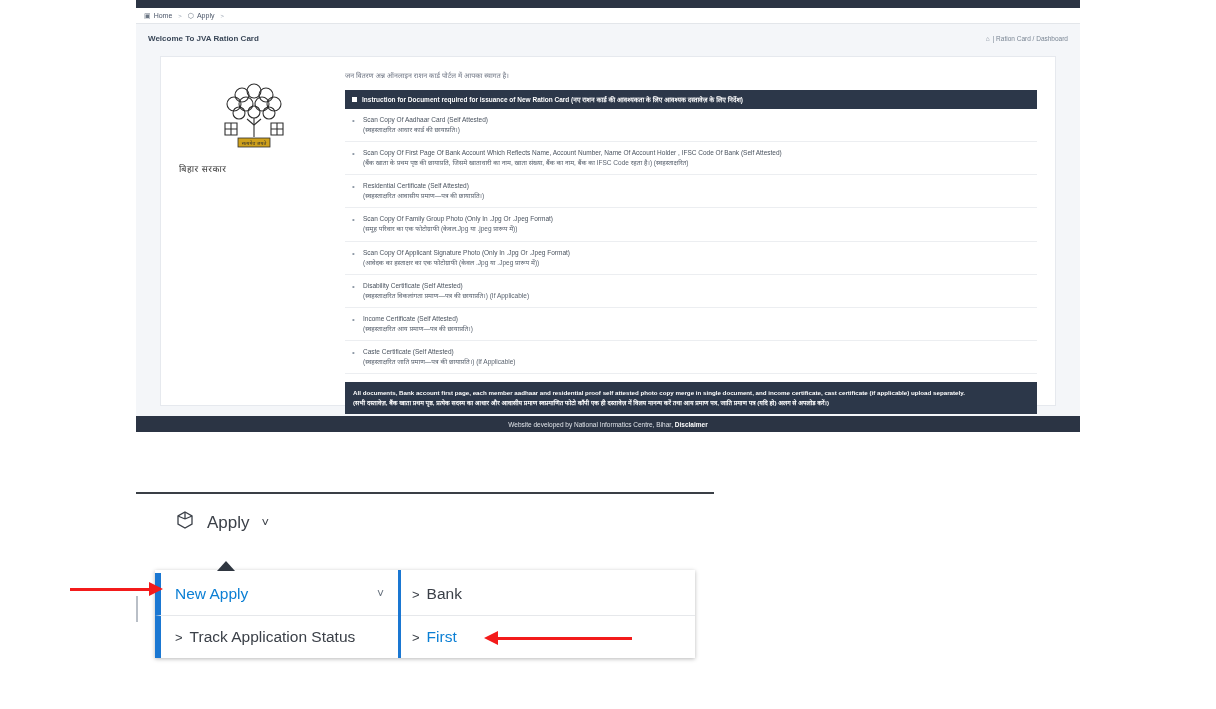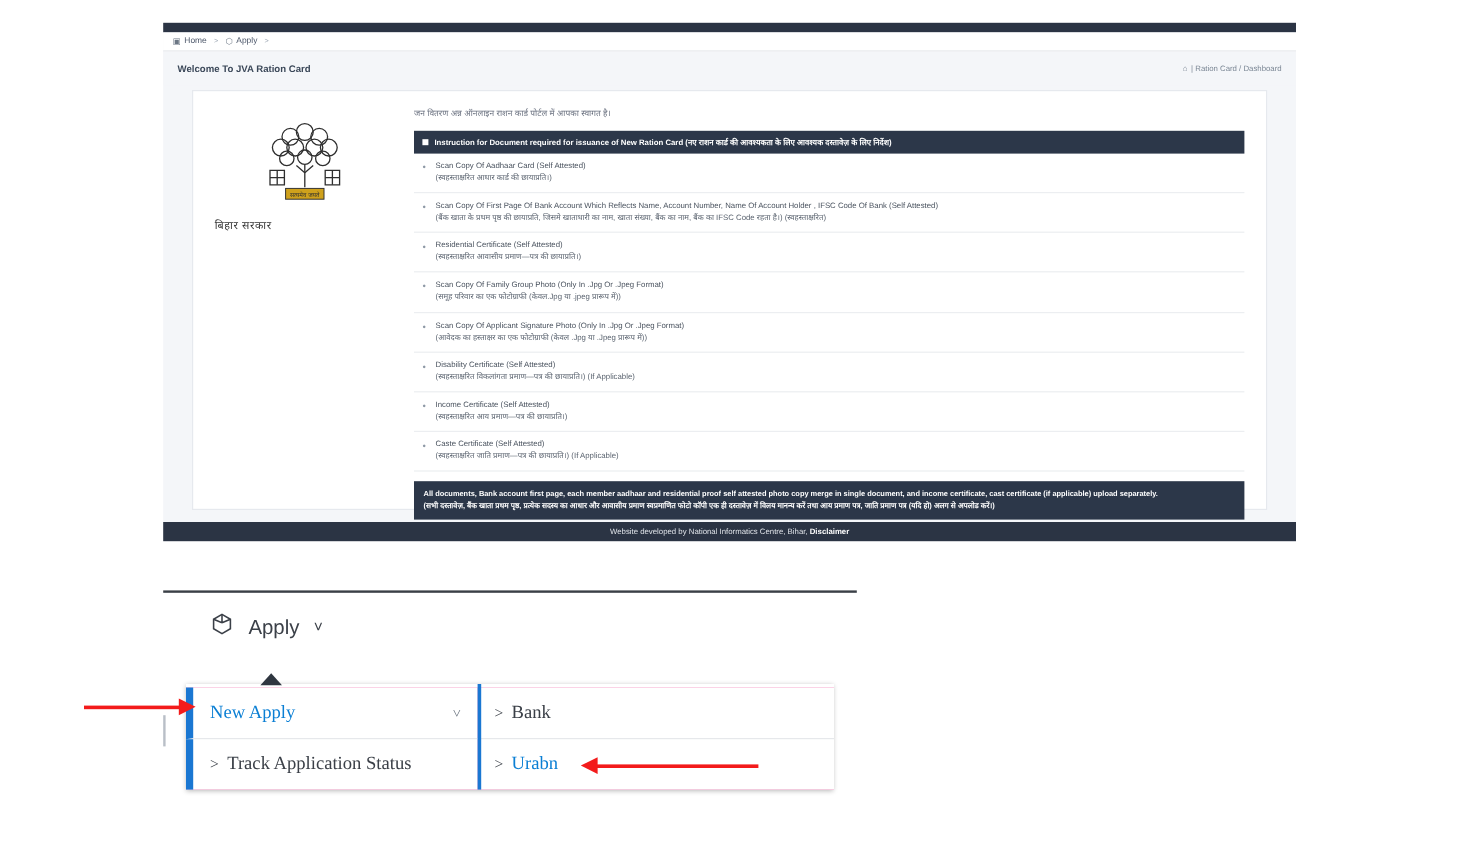--- a/index.html
+++ b/index.html
@@ -9,21 +9,20 @@
     background: #ffffff;
     font-family: "Liberation Sans", sans-serif;
     overflow: hidden;
   }
   .page { position: relative; width: 1216px; height: 709px; background: #ffffff; }
 
   
   .app-window {
     position: absolute; left: 136px; top: 0; width: 944px; height: 432px;
     background: #f4f6f9;
-    margin-top: 19px;
   }
   .topbar {
     position: absolute; left: 0; top: 0; width: 944px; height: 8px;
     background: #2b3444;
   }
   .breadcrumb-bar {
     position: absolute; left: 0; top: 8px; width: 944px; height: 16px;
     background: #ffffff; border-bottom: 1px solid #e3e6ea;
     display: flex; align-items: center; padding-left: 8px; gap: 6px;
     font-size: 7px; color: #4a5568;
@@ -99,24 +98,23 @@
   .apply-row .cube { color: #3b4048; }
   .apply-row .chev { font-size: 13px; color: #3b4048; }
 
   .menu-wrap { position: absolute; left: 155px; top: 100px; width: 540px; }
   .caret {
     position: absolute; left: 62px; top: -9px; width: 0; height: 0;
     border-left: 9px solid transparent; border-right: 9px solid transparent;
     border-bottom: 10px solid #2f3640;
   }
   .menu {
-    display: flex; background: #ec4899;
+    display: flex; background: #b91c1c;
     box-shadow: 0 1px 4px rgba(0,0,0,.28);
     border-top: 3px solid #ffffff;
-    font-family: Liberation Serif, serif;
   }
   .menu-col-left { width: 243px; background: #ffffff; }
   .menu-col-right { width: 297px; background: #ffffff; }
 
   .mi {
     display: flex; align-items: center; justify-content: space-between;
     padding: 12px 14px; font-size: 15.5px; color: #3b4048;
     border-bottom: 1px solid #e6e8eb;
   }
   .mi:last-child { border-bottom: none; }
@@ -307,21 +305,21 @@
         <div class="menu-col-right">
           <div class="mi">
             <span class="mi-label">
               <span class="arrow-r">&gt;</span>
               <span>Bank</span>
             </span>
           </div>
           <div class="mi urban-item">
             <span class="mi-label">
               <span class="arrow-r">&gt;</span>
-              <span>Urabn</span>
+              <span>First</span>
             </span>
           </div>
         </div>
       </div>
     </div>
 
     <div class="arrow-annot right" style="left:70px; top:118px; width:80px;"></div>
     <div class="arrow-annot left" style="left:497px; top:167px; width:135px;"></div>
   </div>
 

